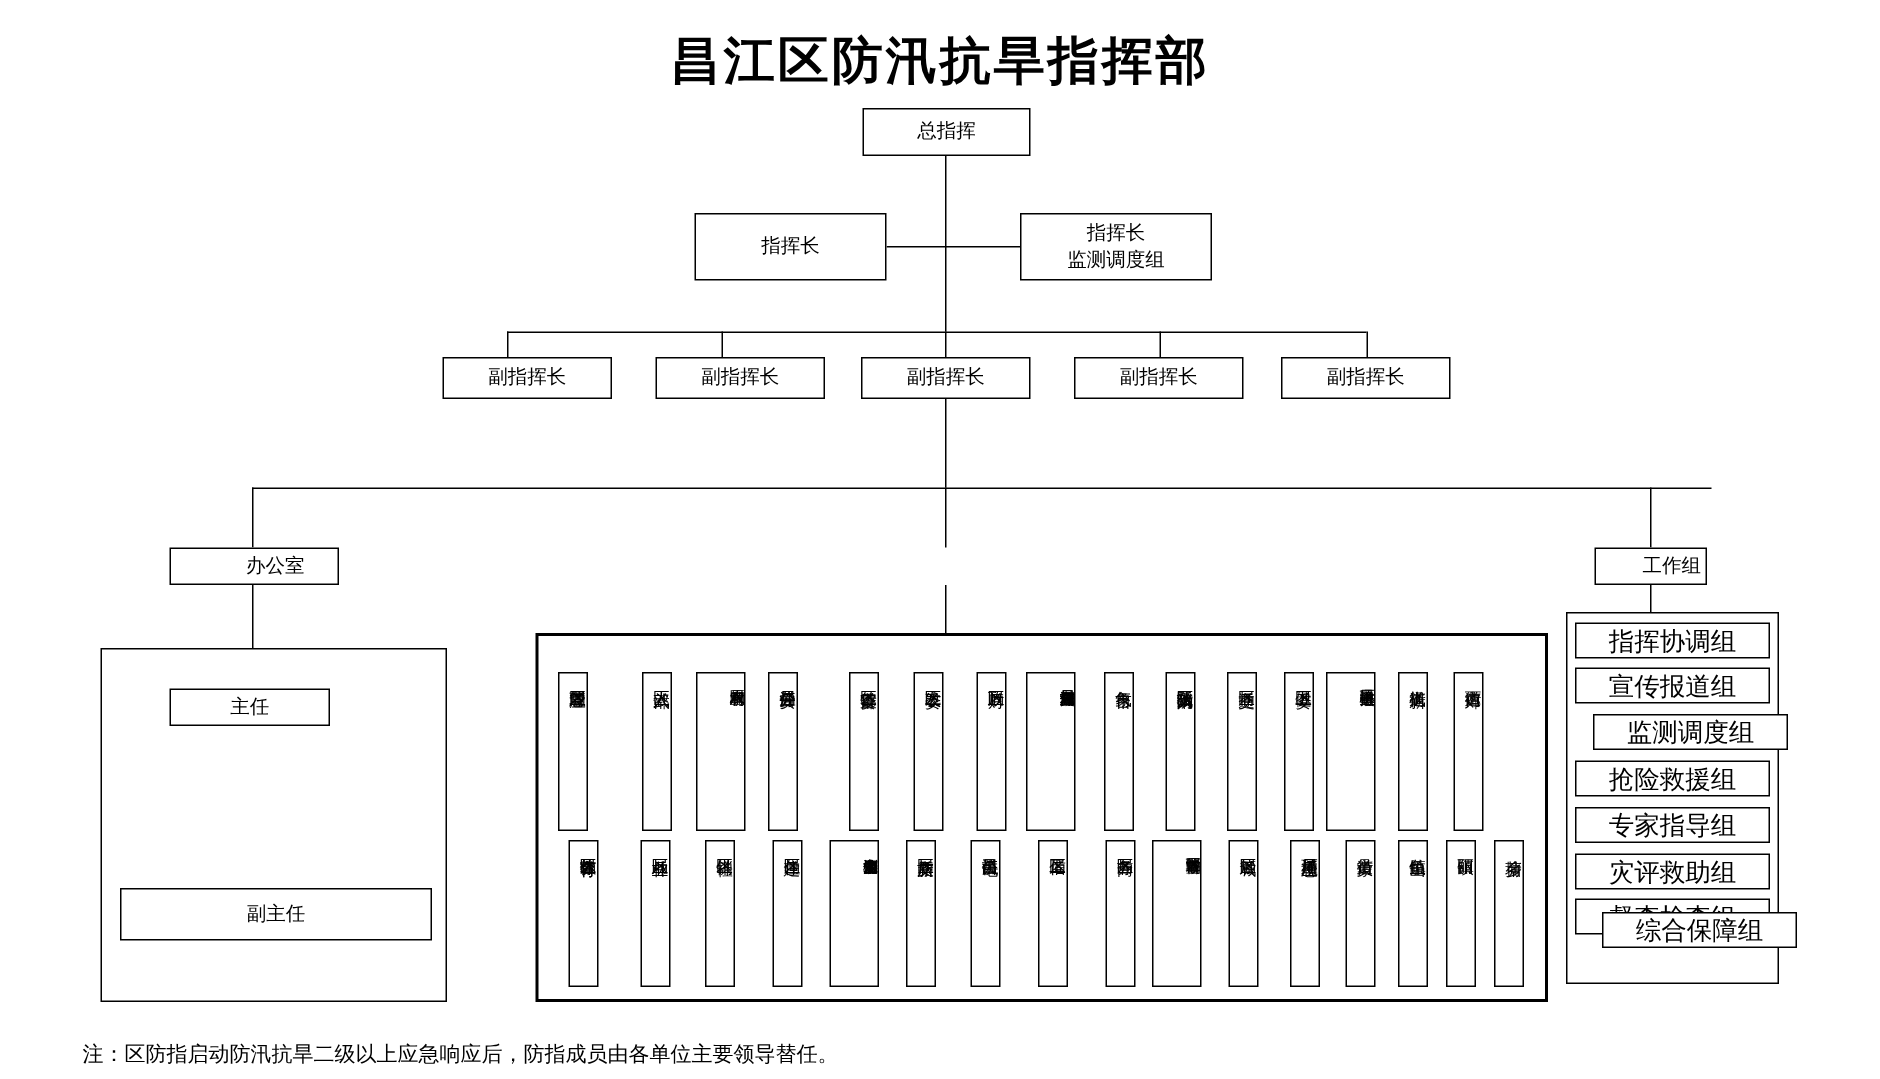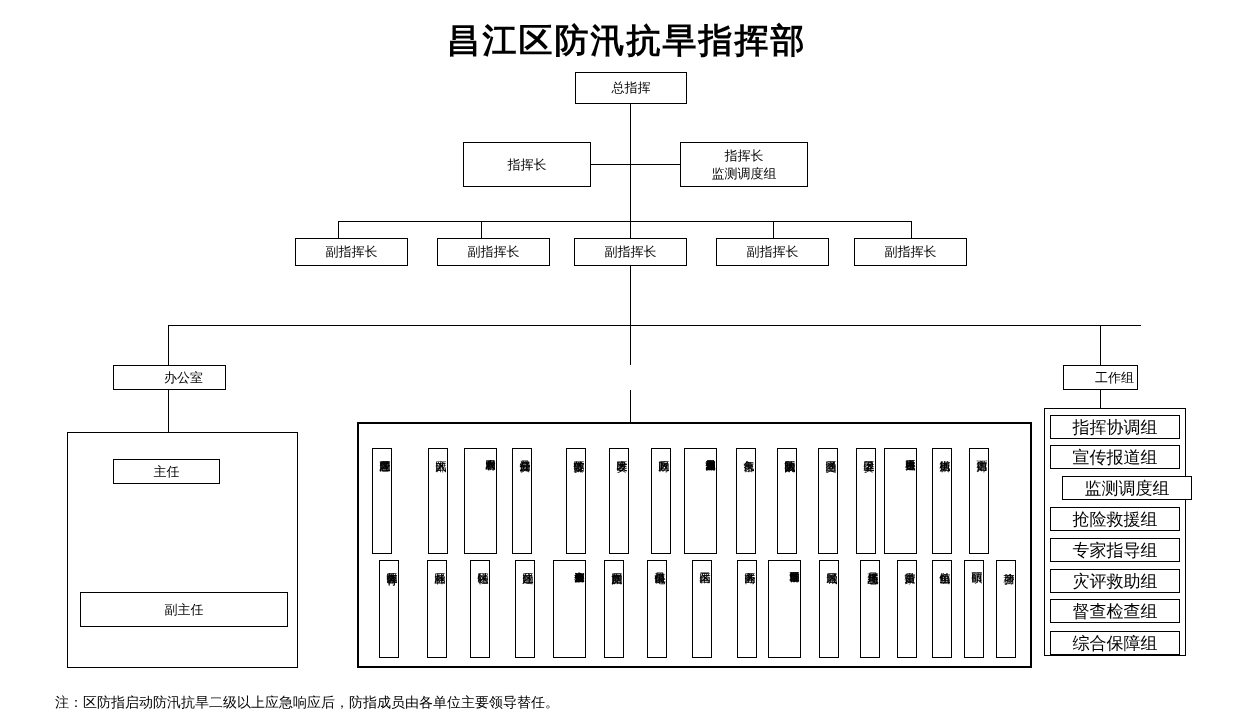--- a/index.html
+++ b/index.html
@@ -198,17 +198,17 @@
 
   <div class="container-box" id="workgroup-container" style="left:1044px;top:408px;width:142px;height:248px;"></div>
 
   <div class="wg-item" style="top:415px;">指挥协调组</div>
   <div class="wg-item" style="top:445px;font-family:Liberation Mono, monospace;">宣传报道组</div>
   <div class="wg-item" style="top:476px;margin-left:12px;">监测调度组</div>
   <div class="wg-item" style="top:507px;">抢险救援组</div>
   <div class="wg-item" style="top:538px;">专家指导组</div>
   <div class="wg-item" style="top:569px;">灾评救助组</div>
   <div class="wg-item" style="top:599px;">督查检查组</div>
-  <div class="wg-item" style="top:631px;">综合保障组</div>
+  <div class="wg-item" style="top:608px;margin-left:18px;">综合保障组</div>
 
   <div id="footer-note">注：区防指启动防汛抗旱二级以上应急响应后，防指成员由各单位主要领导替任。</div>
 
 </div>
 
 </body></html>

